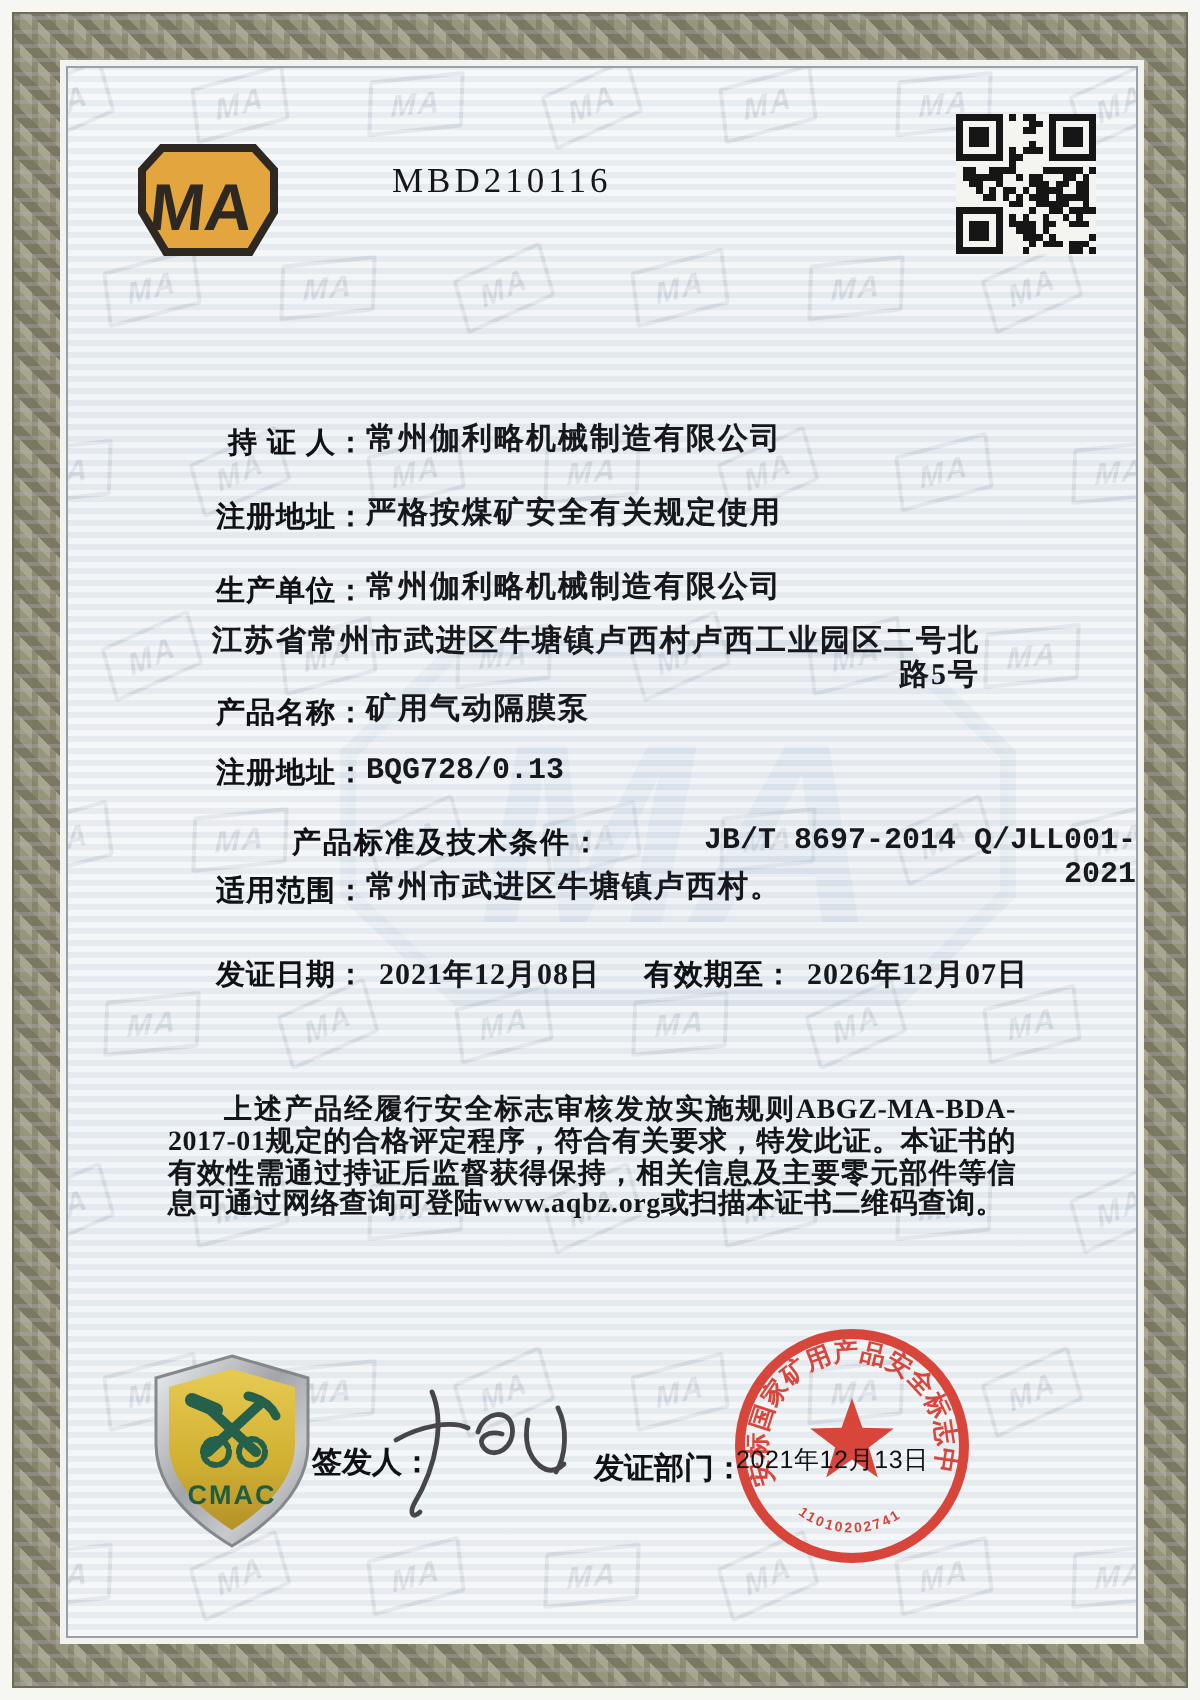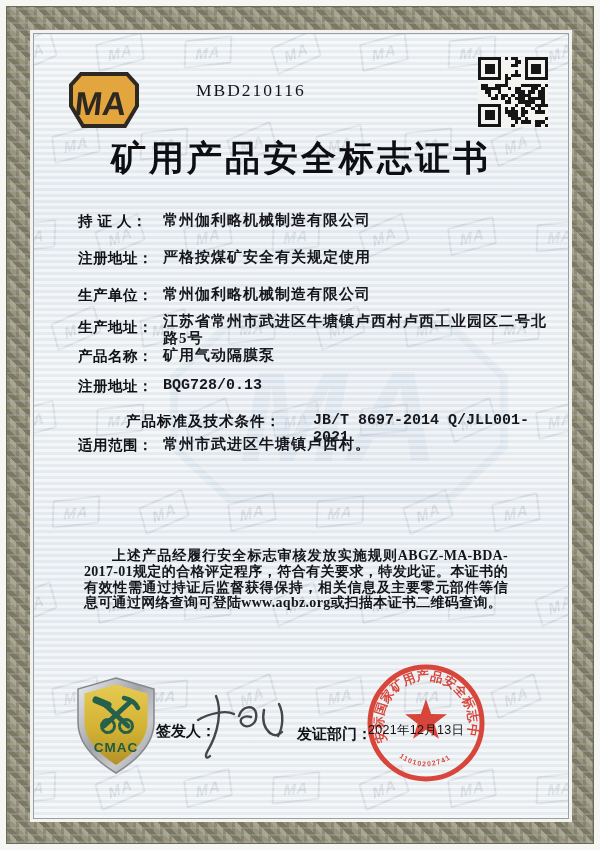--- a/index.html
+++ b/index.html
@@ -34,21 +34,21 @@
   
   .ma-logo{position:absolute;left:35px;top:38px;width:70px;height:56px;}
   .code-line{position:absolute;left:152px;top:46px;display:flex;align-items:baseline;white-space:nowrap;}
   .code-lbl{font:700 15.5px "Liberation Sans",sans-serif;color:#111;letter-spacing:1px;}
   .code-val{font:400 17.5px "Liberation Serif",serif;color:#15161c;letter-spacing:2px;margin-left:10px;}
   .qr{position:absolute;left:444px;top:23px;width:70px;height:70px;}
   .title{position:absolute;left:0;top:101px;width:534px;text-align:center;
     font:900 35px "Liberation Sans",sans-serif;color:#0e0f12;letter-spacing:3px;}
 
   
-  .row{position:absolute;left:44px;display:flex;align-items:flex-start;width:470px;}
+  .row{position:absolute;left:64px;display:flex;align-items:flex-start;width:470px;text-align:right;}
   .lbl{flex:0 0 85px;font:700 14.5px "Liberation Sans",sans-serif;color:#101115;white-space:nowrap;letter-spacing:.5px;}
   .val{font:700 15px "Liberation Serif",serif;color:#17181d;letter-spacing:1px;line-height:17px;}
   .val.latin{font-family:Liberation Mono, monospace;letter-spacing:0;}
   .row.wide .lbl{flex:0 0 auto;margin-right:18px;letter-spacing:1px;margin-left:48px;}
   .row.wide .val{margin-left:14px;}
   .r1{top:178px}.r2{top:215px}.r3{top:252px}.r4{top:279px}.r5{top:313px}.r6{top:343px}
   .r7{top:378px}.r8{top:402px}
   .r4 .val{width:392px;}
   .dates{top:444px;}
   .lbl2{margin-left:15px;flex:0 0 82px;font:700 14.5px "Liberation Sans",sans-serif;color:#101115;white-space:nowrap;letter-spacing:.5px;}
@@ -283,55 +283,59 @@
           <rect x="1" y="1" width="5" height="5" fill="#f4f4f1"></rect>
           <rect x="2" y="2" width="3" height="3" fill="#161616"></rect>
           <rect x="14" y="0" width="7" height="7" fill="#161616"></rect>
           <rect x="15" y="1" width="5" height="5" fill="#f4f4f1"></rect>
           <rect x="16" y="2" width="3" height="3" fill="#161616"></rect>
           <rect x="0" y="14" width="7" height="7" fill="#161616"></rect>
           <rect x="1" y="15" width="5" height="5" fill="#f4f4f1"></rect>
           <rect x="2" y="16" width="3" height="3" fill="#161616"></rect>
         </svg>
 
-      <div class="title">矿用产品安全标志证书</div>
 
       <div class="row r1">
         <span class="lbl">持 证 人：</span>
         <span class="val">常州伽利略机械制造有限公司</span>
       </div>
       <div class="row r2">
         <span class="lbl">注册地址：</span>
         <span class="val">严格按煤矿安全有关规定使用</span>
       </div>
       <div class="row r3">
         <span class="lbl">生产单位：</span>
         <span class="val">常州伽利略机械制造有限公司</span>
       </div>
       <div class="row r4">
-        <span class="lbl" style="padding-top:5px">生产地址：</span>
         <span class="val">江苏省常州市武进区牛塘镇卢西村卢西工业园区二号北路5号</span>
       </div>
       <div class="row r5">
         <span class="lbl">产品名称：</span>
         <span class="val">矿用气动隔膜泵</span>
       </div>
       <div class="row r6">
         <span class="lbl">注册地址：</span>
         <span class="val latin">BQG728/0.13</span>
       </div>
       <div class="row r7 wide">
         <span class="lbl">产品标准及技术条件：</span>
         <span class="val latin">JB/T 8697-2014  Q/JLL001-2021</span>
       </div>
       <div class="row r8">
         <span class="lbl">适用范围：</span>
         <span class="val">常州市武进区牛塘镇卢西村。</span>
       </div>
 
+      <div class="row dates">
+        <span class="lbl">发证日期：</span>
+        <span class="dval">2021年12月08日</span>
+        <span class="lbl2">有效期至：</span>
+        <span class="dval">2026年12月07日</span>
+      </div>
 
 
       <div class="statement">上述产品经履行安全标志审核发放实施规则ABGZ-MA-BDA-2017-01规定的合格评定程序，符合有关要求，特发此证。本证书的有效性需通过持证后监督获得保持，相关信息及主要零元部件等信息可通过网络查询可登陆www.aqbz.org或扫描本证书二维码查询。</div>
 
       <svg class="cmac" viewBox="0 0 84 100">
         <defs>
           <linearGradient id="gMetal" x1="0" y1="0" x2="1" y2="1">
             <stop offset="0" stop-color="#eceff1"></stop>
               <stop offset=".45" stop-color="#a2a4a9"></stop>
             <stop offset=".7" stop-color="#c9cacd"></stop>

